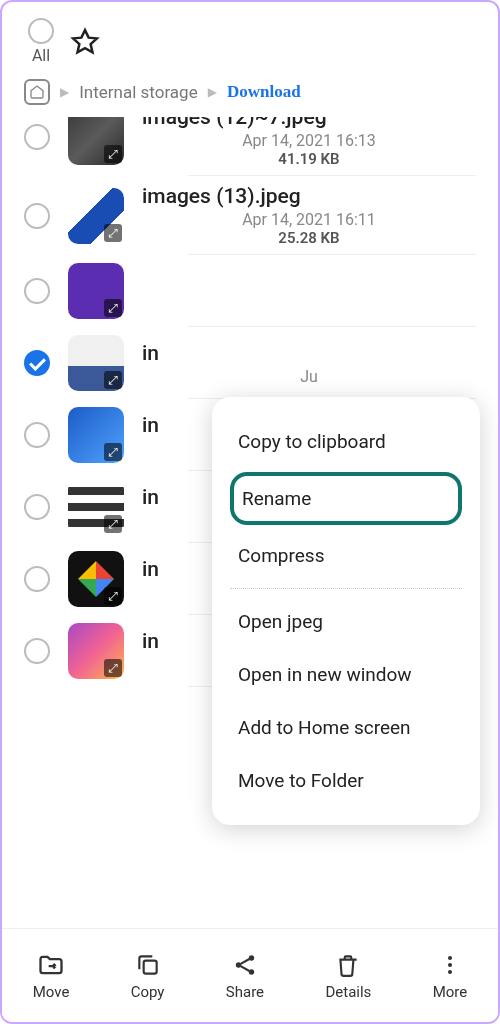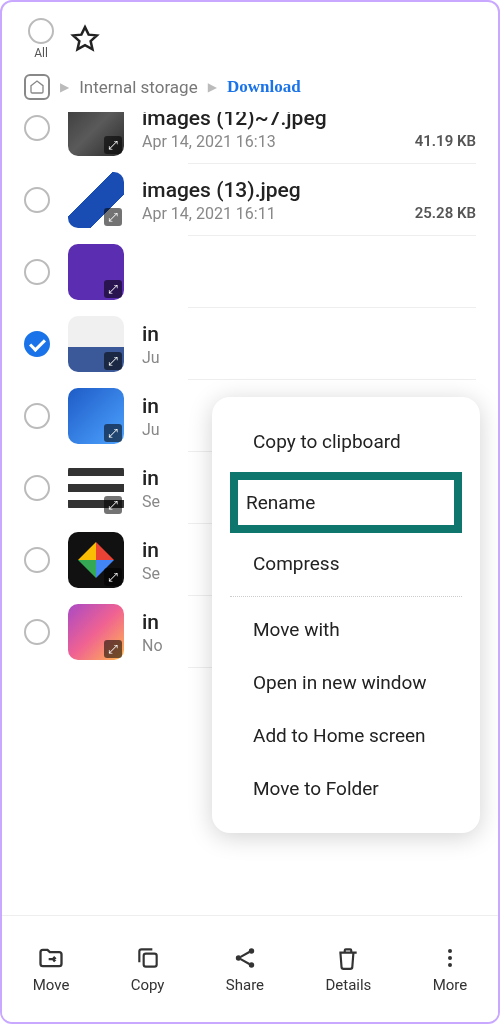--- a/index.html
+++ b/index.html
@@ -24,21 +24,21 @@
   }
   .circle-check {
     width: 26px; height: 26px; border: 2.5px solid #bbb; border-radius: 50%; background:#fff;
   }
   .circle-check.checked {
     background:#1a73e8;border-color:#1a73e8;position:relative;
   }
   .circle-check.checked::after{
     content:'';position:absolute;left:7px;top:3px;width:6px;height:12px;border:solid #fff;border-width:0 3px 3px 0;transform:rotate(45deg);
   }
-  .all-label{font-size:12px;color:#555;}
+  .all-label{font-size:16px;color:#555;}
   .title{font-size:27px;font-weight:700;color:#111;flex:1;margin-left:14px;}
   .star{width:30px;height:30px;}
   .breadcrumb{
     display:flex;align-items:center;gap:10px;padding:4px 22px 12px 22px;color:#777;font-size:17px;
   }
   .home-outline{width:26px;height:26px;border:2px solid #888;border-radius:6px;display:flex;align-items:center;justify-content:center;}
   .chev{color:#bbb;font-size:12px;}
   .bc-current{color:#1a73e8;font-weight:700;font-family:Liberation Serif, serif;}
   .list{height:740px;overflow:hidden;}
   .row{
@@ -49,46 +49,46 @@
   }
   .thumb{
     width:56px;height:56px;border-radius:10px;background:#ddd;position:relative;flex-shrink:0;
     background-size:cover;
   }
   .thumb .expand{
     position:absolute;right:2px;bottom:2px;width:18px;height:18px;background:rgba(0,0,0,.55);border-radius:3px;color:#fff;font-size:12px;display:flex;align-items:center;justify-content:center;
   }
   .meta{flex:1;min-width:0;}
   .fname{font-size:21px;font-weight:500;color:#222;white-space:nowrap;overflow:hidden;text-overflow:ellipsis;}
-  .sub{display:flex;justify-content:space-between;align-items:center;margin-top:2px;}
+  .sub{display:flex;align-items:center;margin-top:2px;flex-direction:column;}
   .date{font-size:16px;color:#888;}
   .size{font-size:15px;color:#555;font-weight:600;}
   .first-row{margin-top:-20px;}
   
   .th1{background:linear-gradient(135deg,#3a3a3a 0%,#5a5a5a 50%,#2a2a2a 100%);}
   .th2{background:linear-gradient(135deg,#fff 40%,#1a4db3 40%,#1a4db3 70%,#fff 70%);}
   .th3{background:#5b2db0;}
   .th4{background:linear-gradient(#f0f0f0 55%,#3b5998 55%);}
   .th5{background:linear-gradient(135deg,#1e5bc6,#4da3ff);}
   .th6{background:repeating-linear-gradient(#fff 0 8px,#333 8px 16px);}
   .th7{background:#111;}
   .th7::before{content:'';position:absolute;inset:10px;background:conic-gradient(#ea4335 0 90deg,#4285f4 90deg 180deg,#34a853 180deg 270deg,#fbbc04 270deg 360deg);clip-path:polygon(50% 0,100% 50%,50% 100%,0 50%);}
   .th8{background:linear-gradient(135deg,#a949c5,#f06292,#ffb74d);}
   
   .menu{
     position:absolute;top:395px;left:210px;width:268px;background:#fff;border-radius:18px;box-shadow:0 4px 24px rgba(0,0,0,.18);padding:18px 0;z-index:10;
   }
   .menu-item{
-    padding:15px 26px;font-size:19px;color:#222;margin-left:15px;
+    padding:15px 26px;font-size:19px;color:#222;
   }
   .menu-sep{border-top:1.5px dotted #ccc;margin:6px 18px;}
-  .hl{border:8px solid #0f766e;border-radius:0;margin:4px 18px;padding:11px 8px;}
+  .hl{border:4px solid #0f766e;border-radius:17px;margin:4px 18px;padding:11px 8px;}
   
   .bottombar{
-    position:absolute;bottom:0;left:0;right:0;height:107px;border-top:1px solid #eee;background:#fff;display:flex;justify-content:space-around;align-items:center;padding:8px 0;margin-top:43px;
+    position:absolute;bottom:0;left:0;right:0;height:94px;border-top:1px solid #eee;background:#fff;display:flex;justify-content:space-around;align-items:center;padding:8px 0;margin-top:43px;
   }
   .bbtn{display:flex;flex-direction:column;align-items:center;gap:4px;color:#333;font-size:15px;}
   .bicon{width:28px;height:28px;display:flex;align-items:center;justify-content:center;}
 </style>
 </head>
 <body>
 
 <div class="header">
   <div class="all-col">
     <div class="circle-check"></div>
@@ -209,21 +209,21 @@
   </div>
 
 <div class="menu">
   <div id="menu-top">
       <div class="menu-item">Copy to clipboard</div>
       <div class="menu-item hl">Rename</div>
       <div class="menu-item">Compress</div>
     </div>
   <div class="menu-sep"></div>
   <div id="menu-bottom">
-      <div class="menu-item">Move with</div>
+      <div class="menu-item">Open jpeg</div>
       <div class="menu-item">Open in new window</div>
       <div class="menu-item">Add to Home screen</div>
       <div class="menu-item">Move to Folder</div>
     </div>
 </div>
 
 <div class="bottombar">
   <div class="bbtn">
     <div class="bicon">
         <svg viewBox="0 0 24 24" width="28" height="28" fill="none" stroke="#333" stroke-width="2">

